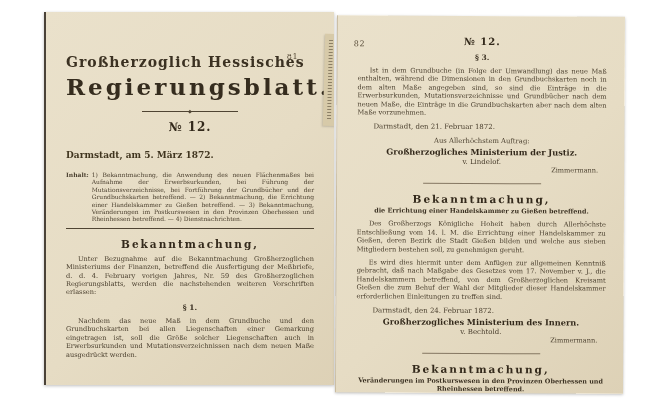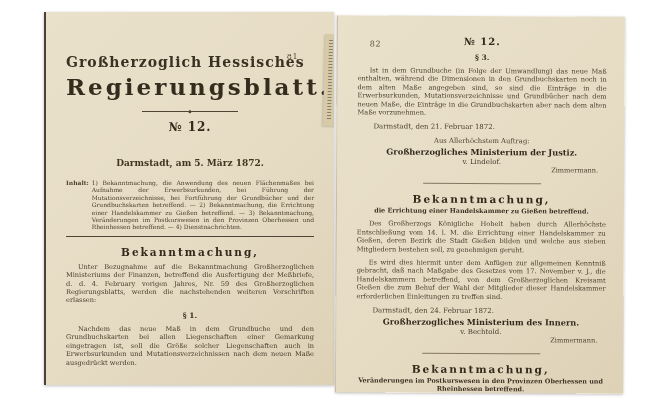--- a/index.html
+++ b/index.html
@@ -22,41 +22,41 @@
     left:336px;top:16px;width:287px;height:377px;
     transform:rotate(0.3deg);
     border-left:1px solid #c9bca0;
   }
   .inner{position:relative;width:100%;height:100%;box-sizing:border-box;overflow:hidden;}
   .page-left .inner{padding:26px 20px 6px 20px;}
   .page-right .inner{padding:20px 18px 6px 20px;}
 
   .pageno{position:absolute;font-size:8px;color:#5a4e3b;letter-spacing:0.5px;}
   .pageno-left{top:40px;right:36px;}
-  .pageno-right{top:24px;left:32px;}
+  .pageno-right{top:24px;left:16px;}
 
   .masthead-small{
     font-weight:bold;font-size:14px;margin-top:16px;
     letter-spacing:1px;color:#3b3122;
   }
   .masthead-title{
     text-align:center;font-weight:bold;font-size:23px;margin-top:3px;
     letter-spacing:3px;color:#352c1e;
   }
   .ornament{
     width:96px;margin:9px auto 6px auto;position:relative;height:5px;
   }
   .ornament .bar{position:absolute;top:2px;left:0;right:0;height:1px;background:#4f4433;}
   .ornament .gem{
     position:absolute;top:0;left:50%;transform:translateX(-50%);
     font-size:5px;line-height:5px;color:#4f4433;background:inherit;
   }
   .issue-no{text-align:center;font-weight:bold;font-size:12px;margin-top:3px;color:#33291b;letter-spacing:1px;}
   .issue-no-small{text-align:center;font-weight:bold;font-size:10px;color:#33291b;letter-spacing:1px;}
-  .dateline-center{text-align:center;font-size:9px;margin-top:24px;color:#40351f;font-weight:bold;}
+  .dateline-center{text-align:left;font-size:9px;margin-top:16px;color:#40351f;font-weight:bold;}
 
   .inhalt{
     margin-top:11px;display:flex;gap:3px;
     font-size:6px;line-height:7.4px;text-align:justify;
     border-bottom:1.5px solid #4f4433;padding-bottom:5px;color:#4c4130;
   }
   .inhalt .lbl{white-space:nowrap;font-weight:bold;}
 
   .sec-heading{text-align:center;font-weight:bold;font-size:10.5px;letter-spacing:2px;margin-top:9px;color:#33291b;}
   .sec-subtitle{text-align:center;font-weight:bold;font-size:6.4px;line-height:8px;margin-top:2px;color:#3b3122;}

